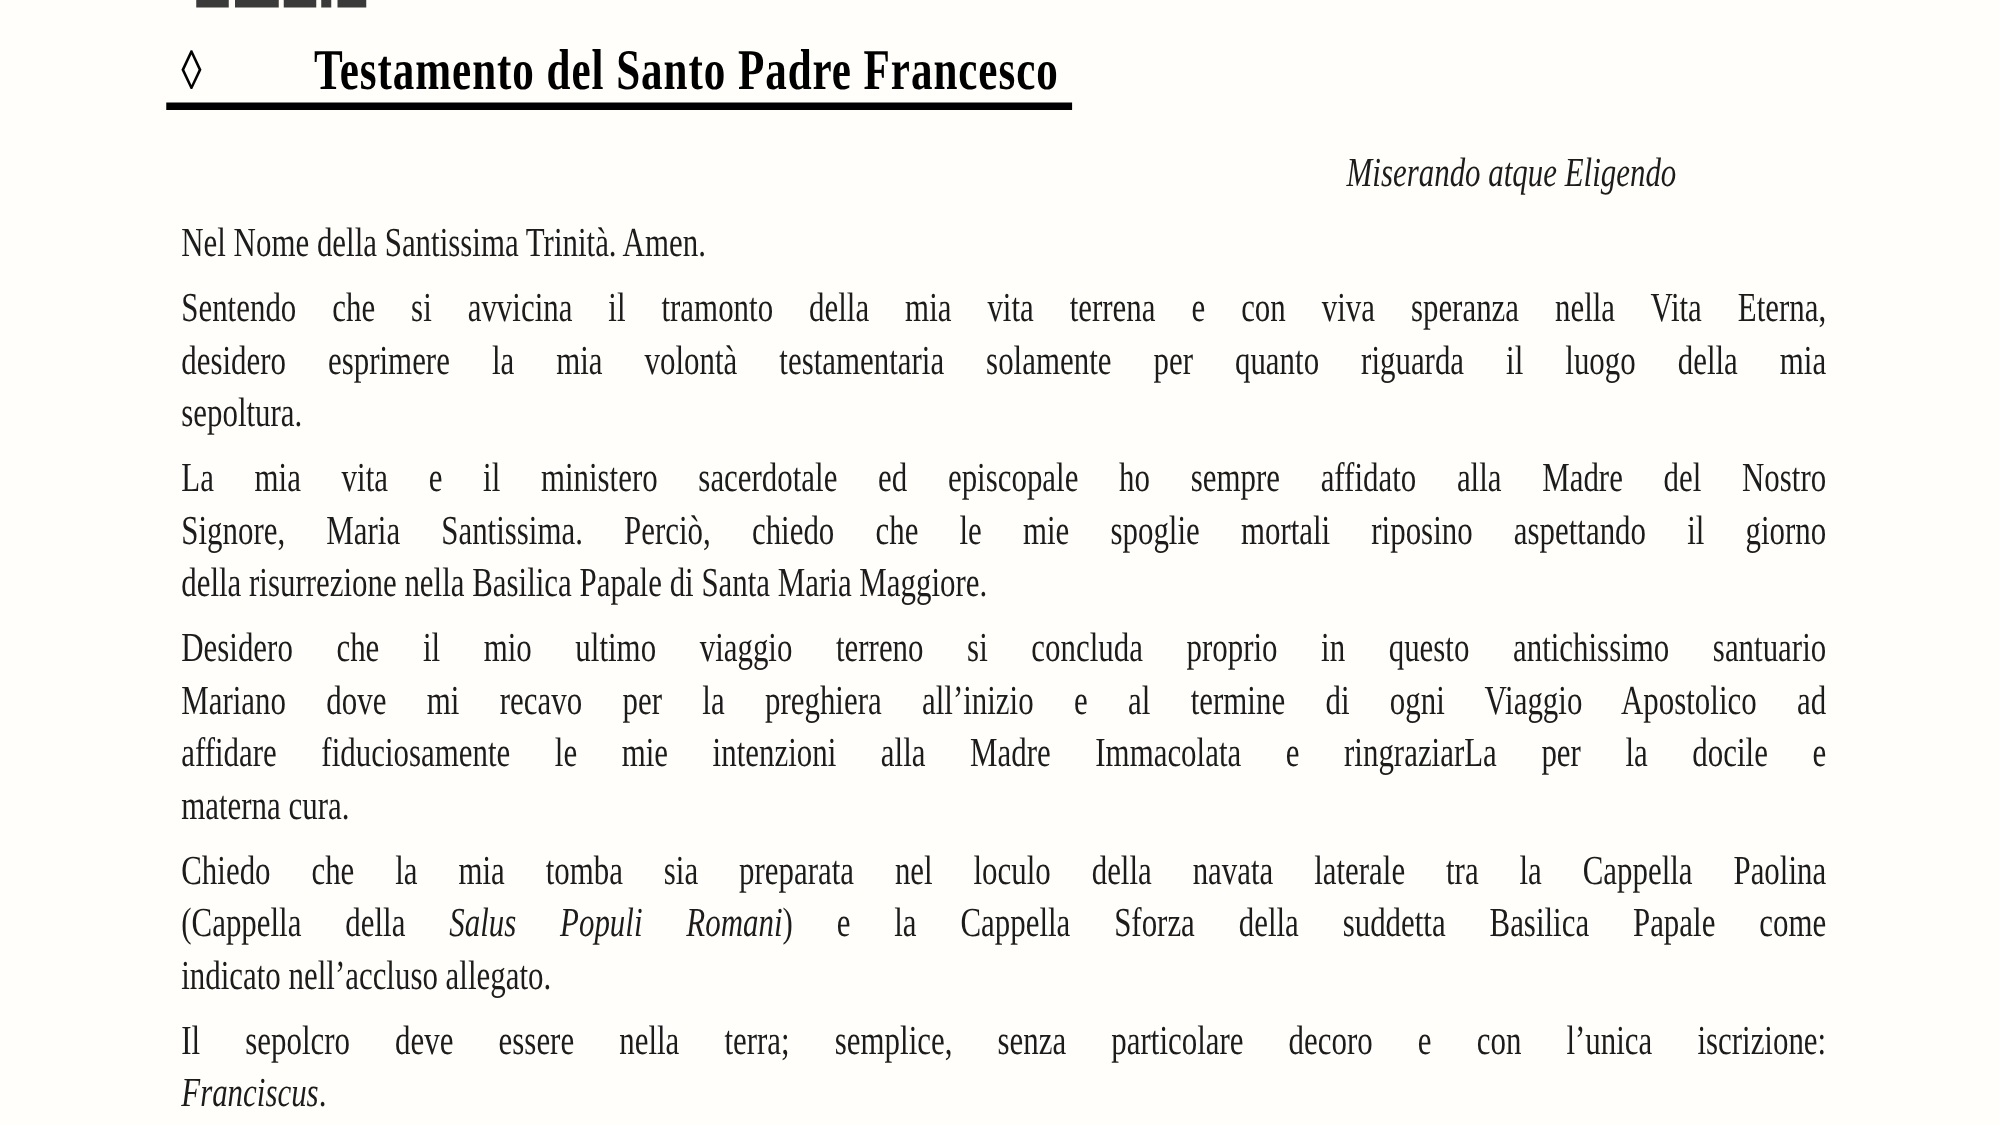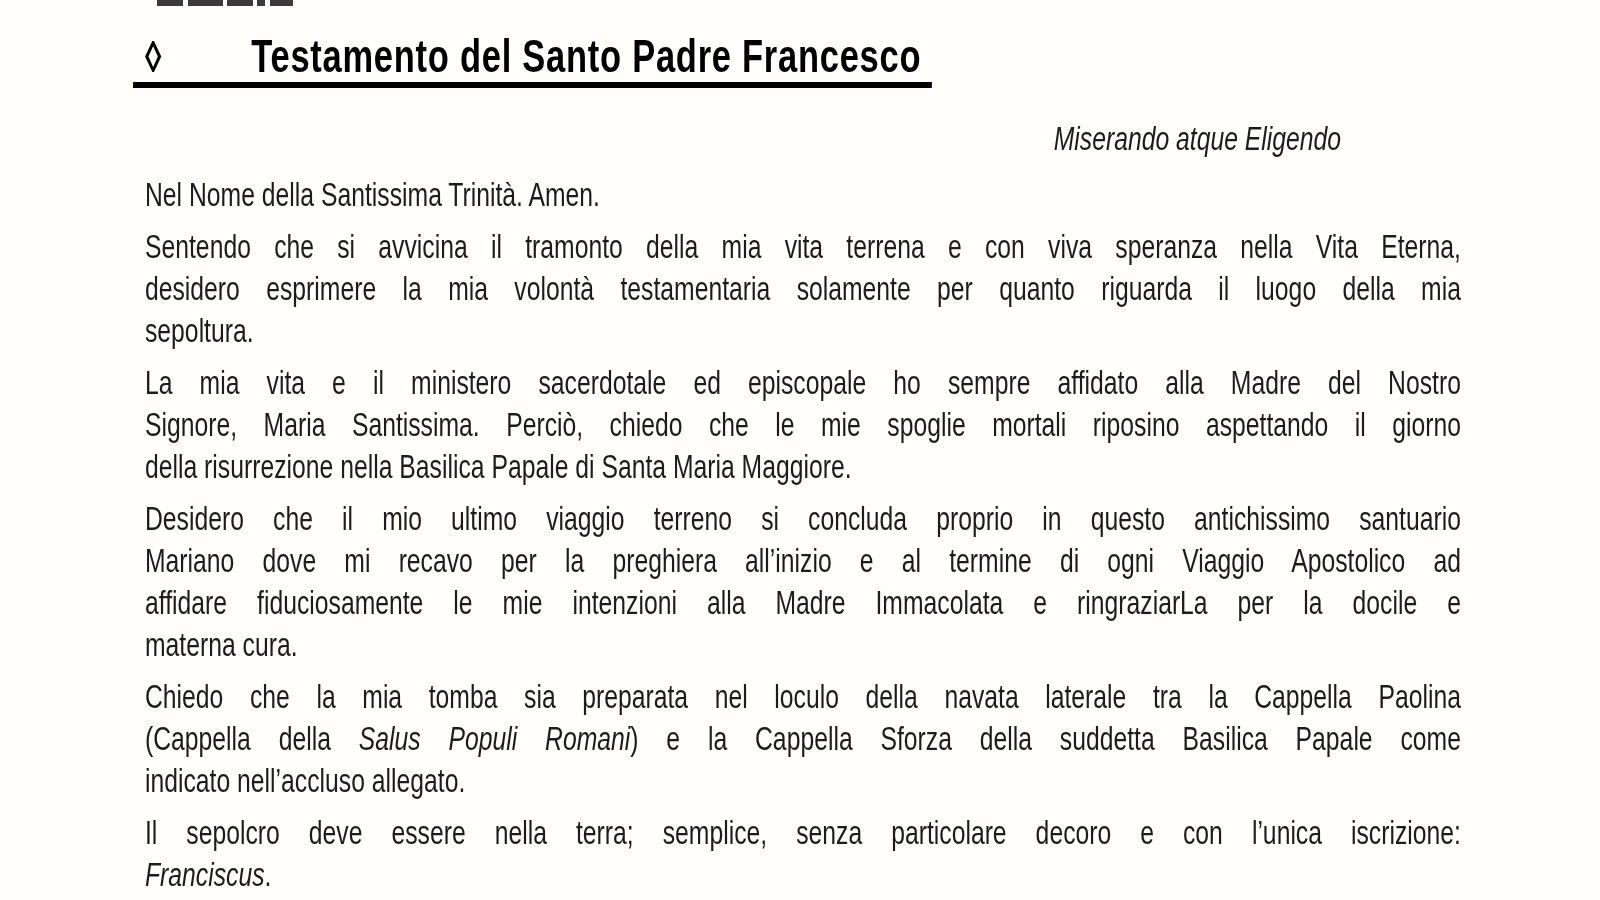--- a/index.html
+++ b/index.html
@@ -1,21 +1,21 @@
 <!DOCTYPE html>
 <html><head>
 <meta charset="utf-8">
 <style>
   html,body{margin:0;padding:0;}
   .page{
     position:relative;
     width:1600px;height:900px;
     background:#fffefa;
     overflow:hidden;
-    font-family:Liberation Sans, sans-serif;
+    font-family:Liberation Serif, serif;
     color:#1c1c1c;
   }
   
   .frag{position:absolute;top:0;height:6px;background:#3a3a3a;}
   .f1{left:157px;width:26px;}
   .f2{left:188px;width:35px;}
   .f3{left:227px;width:26px;}
   .f4{left:257px;width:8px;}
   .f5{left:270px;width:23px;}
 

